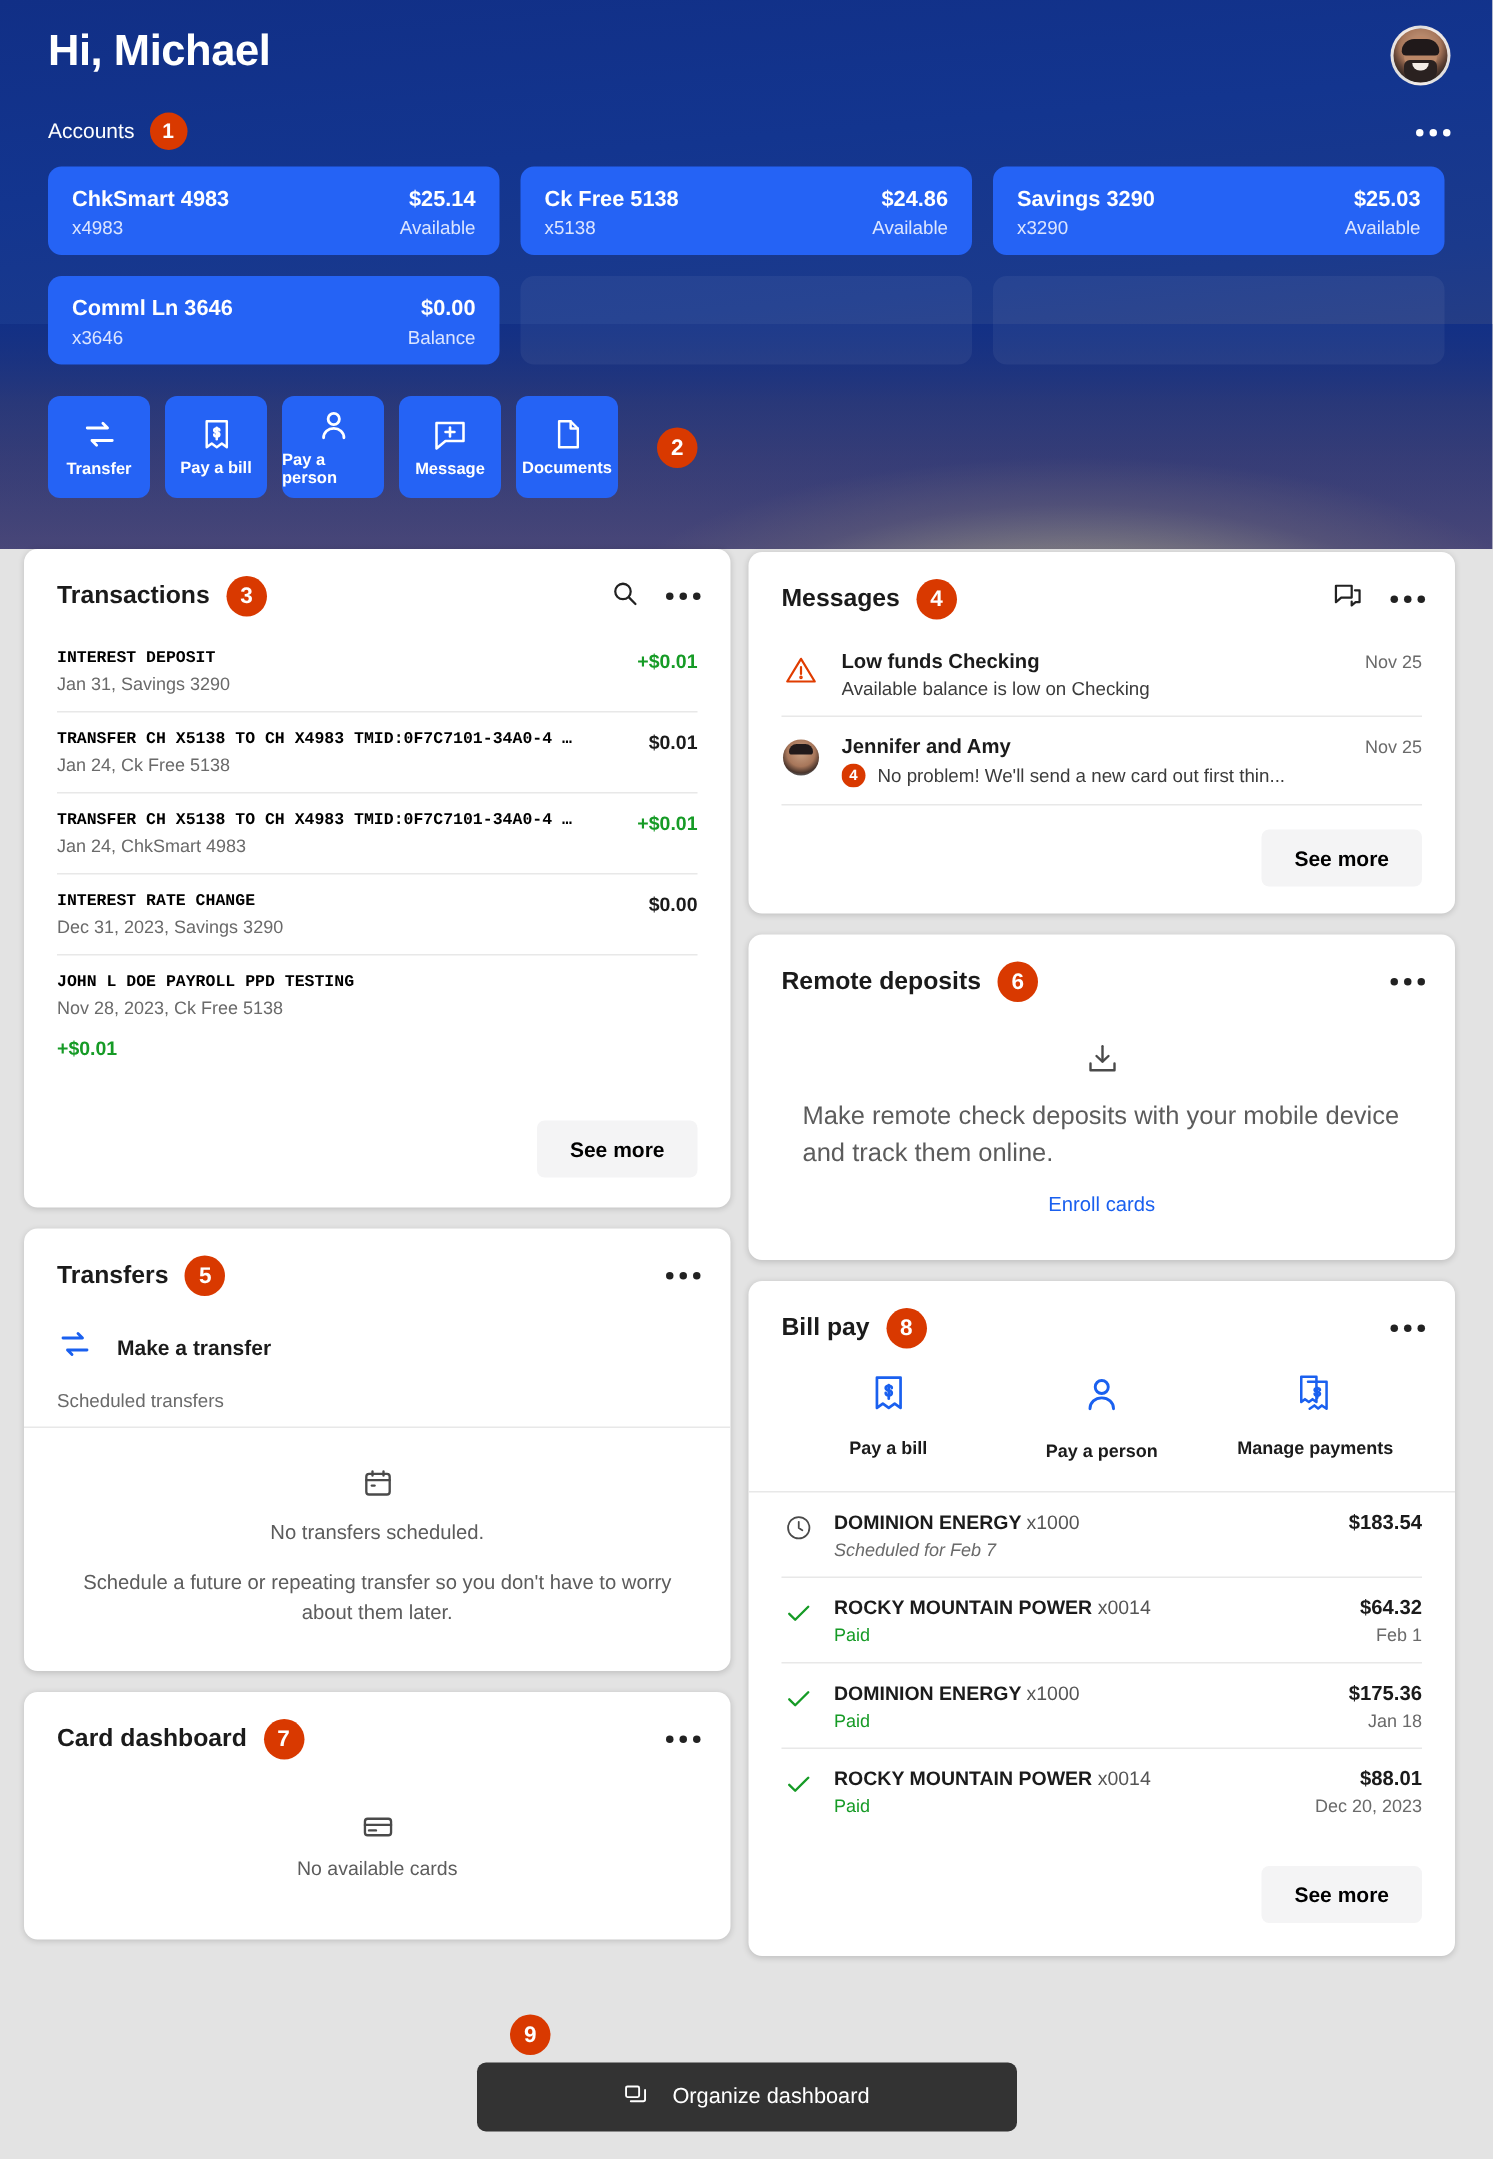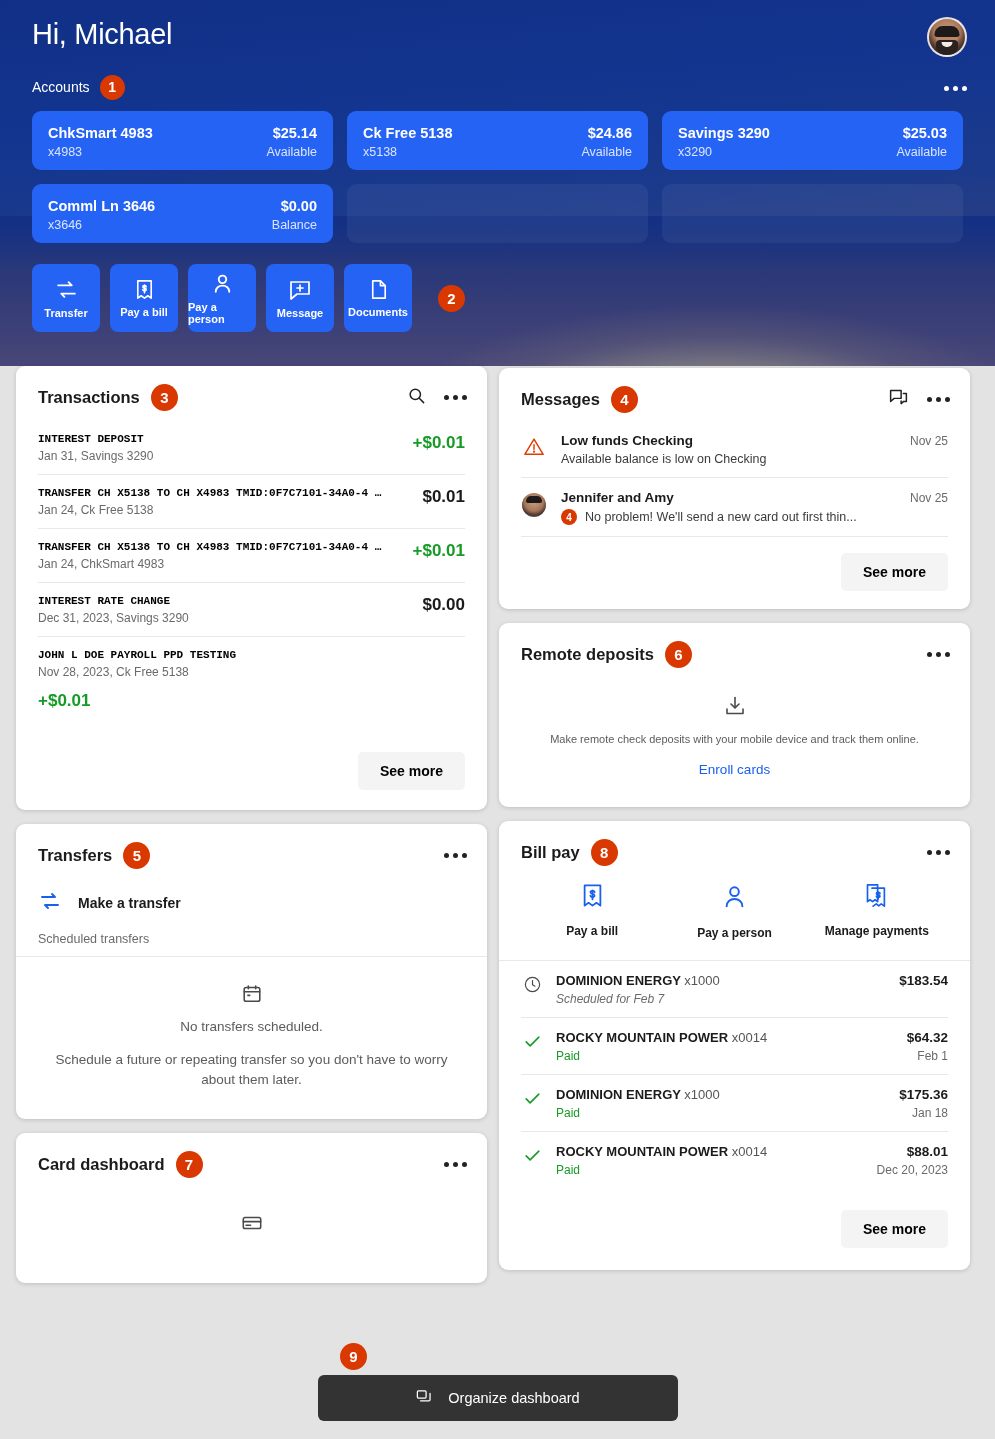--- a/index.html
+++ b/index.html
@@ -22,21 +22,21 @@
     position: absolute; left: 0; right: 0; bottom: 0; height: 150px;
     background:
       linear-gradient(to bottom, rgba(17,47,134,0.92) 0%, rgba(20,45,120,0.45) 35%, rgba(20,45,120,0.25) 100%),
       radial-gradient(ellipse 420px 150px at 72% 135%, #d8d3c0 0%, #a89c86 28%, #6b5f78 55%, rgba(60,58,110,0) 76%),
       radial-gradient(ellipse 300px 105px at 47% 150%, #cfcabb 0%, #8d8274 35%, rgba(80,70,100,0) 70%),
       linear-gradient(to bottom, #253a80 0%, #4a4676 60%, #5a4f78 100%);
   }
   .hero-inner { position: relative; z-index: 3; padding: 0 32px; }
 
   .greeting {
-    color: #fff; font-size: 29px; font-weight: normal;
+    color: #fff; font-size: 29px; font-weight: bold;
     letter-spacing: -0.3px; padding-top: 18px;
   }
   .avatar {
     position: absolute; top: 17px; right: 28px;
     width: 40px; height: 40px; border-radius: 50%;
     background: radial-gradient(circle at 50% 34%, #c9a184 0%, #a7765a 45%, #5d4033 62%, #2d2420 78%, #8fb6c9 100%);
     border: 2px solid rgba(255,255,255,0.85);
     overflow: hidden; z-index: 5;
   }
   .avatar .face {
@@ -143,21 +143,21 @@
     cursor: pointer; gap: 12px;
   }
   .tx:last-child { border-bottom: none; flex-direction: column; }
   .tx-name {
     font-size: 11px; font-weight: bold; color: #000000;
     white-space: nowrap; overflow: hidden; text-overflow: ellipsis;
     max-width: 345px;
     font-family: Liberation Mono, monospace;
   }
   .tx-sub { font-size: 12px; color: #6a6a6a; margin-top: 4px; }
-  .tx-amt { font-size: 17px; font-weight: bold; color: #1b1b1b; white-space: nowrap; }
+  .tx-amt { font-size: 13px; font-weight: bold; color: #1b1b1b; white-space: nowrap; }
   .tx-amt.pos { color: #169b26; }
 
   .see-more-wrap { display: flex; justify-content: flex-end; padding: 18px 22px 20px 22px; }
   .see-more {
     background: #f4f4f5; border: none; border-radius: 5px;
     color: #000000; font-size: 14px; font-weight: bold;
     padding: 11px 22px; cursor: pointer;
     font-family: "Liberation Sans", sans-serif;
   }
 
@@ -207,21 +207,21 @@
     background: radial-gradient(circle at 50% 36%, #c9a184 0%, #a7765a 48%, #4a352c 70%, #7fa8c0 100%);
     position: relative; overflow: hidden;
   }
   .msg-avatar .h {
     position: absolute; left: 50%; top: 14%; transform: translateX(-50%);
     width: 16px; height: 7px; border-radius: 8px 8px 3px 3px; background: #20191a;
   }
 
   
   .rd-text {
-    font-size: 11px; color: #5c5c5c; text-align: center;
+    font-size: 17px; color: #5c5c5c; 
     padding: 0 36px; line-height: 1.45;
   }
   .rd-link {
     display: block; text-align: center; color: #1a60ef;
     font-size: 13.5px; margin-top: 14px; text-decoration: none; cursor: pointer;
   }
 
   
   .bp-actions {
     display: flex; padding: 16px 22px 20px 22px;
@@ -502,20 +502,21 @@
           </span>
         </div>
         <div class="card-empty-center" style="padding-top:34px;padding-bottom:40px">
           <div class="ic">
             <svg width="22" height="22" viewBox="0 0 24 24" fill="none" stroke="#4a4a4a" stroke-width="1.7" stroke-linecap="round" stroke-linejoin="round">
               <rect x="2.5" y="6" width="19" height="12" rx="2"></rect>
                 <path d="M2.5 10.5h19"></path>
                 <path d="M5.5 14.5h5"></path>
             </svg>
           </div>
+          <div class="t">No available cards</div>
         </div>
       </div>
     </div>
 
     <div class="col right">
 
       <div class="card">
         <div class="card-head">
           <span class="card-title">Messages</span>
           <span class="marker">4</span>

